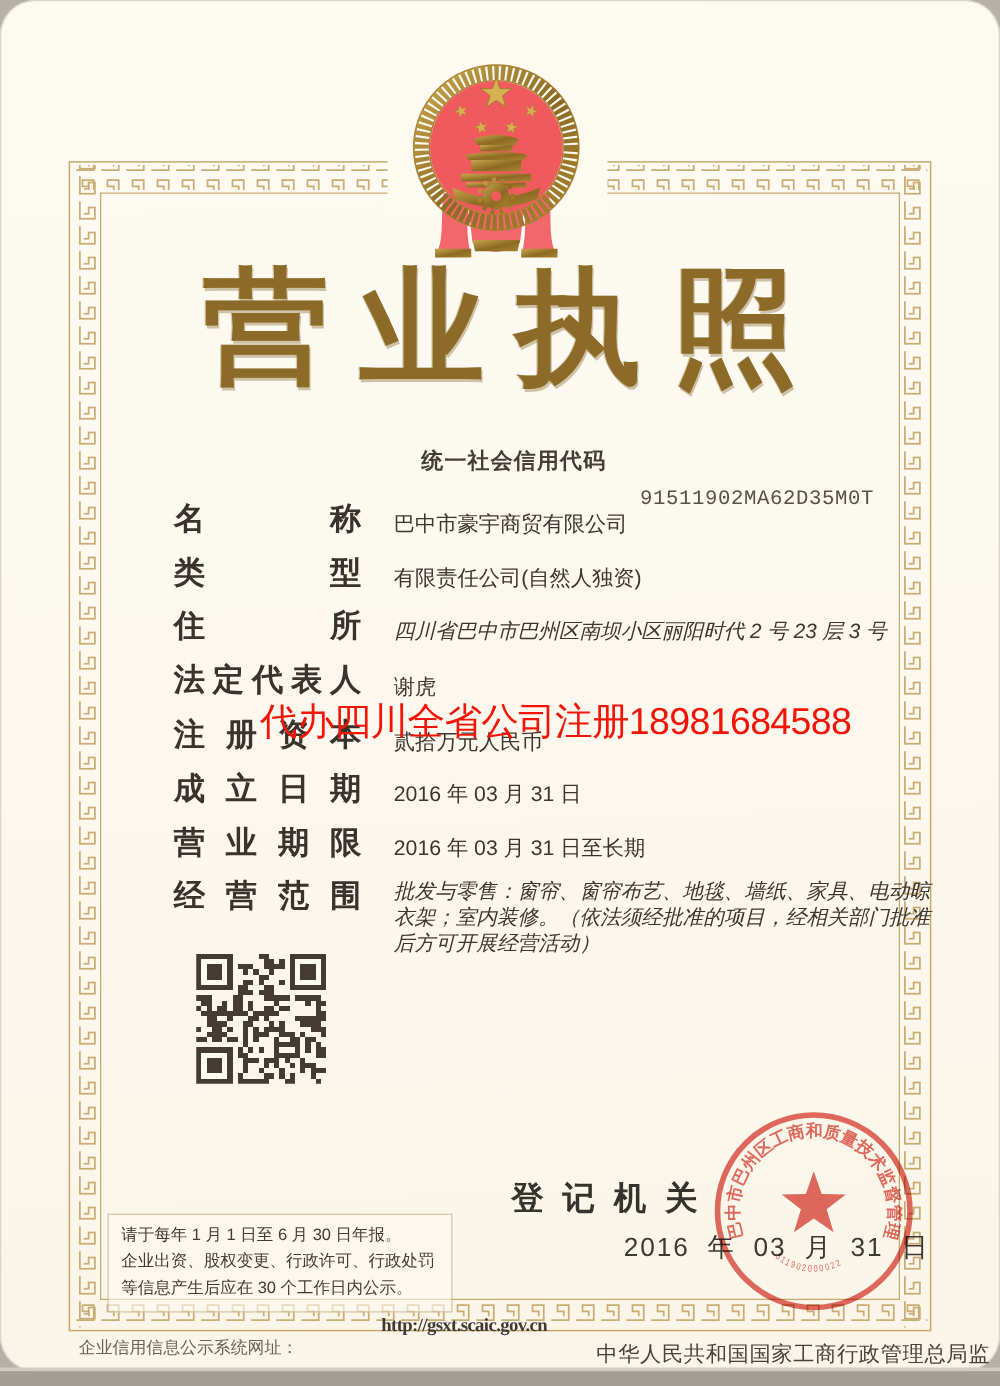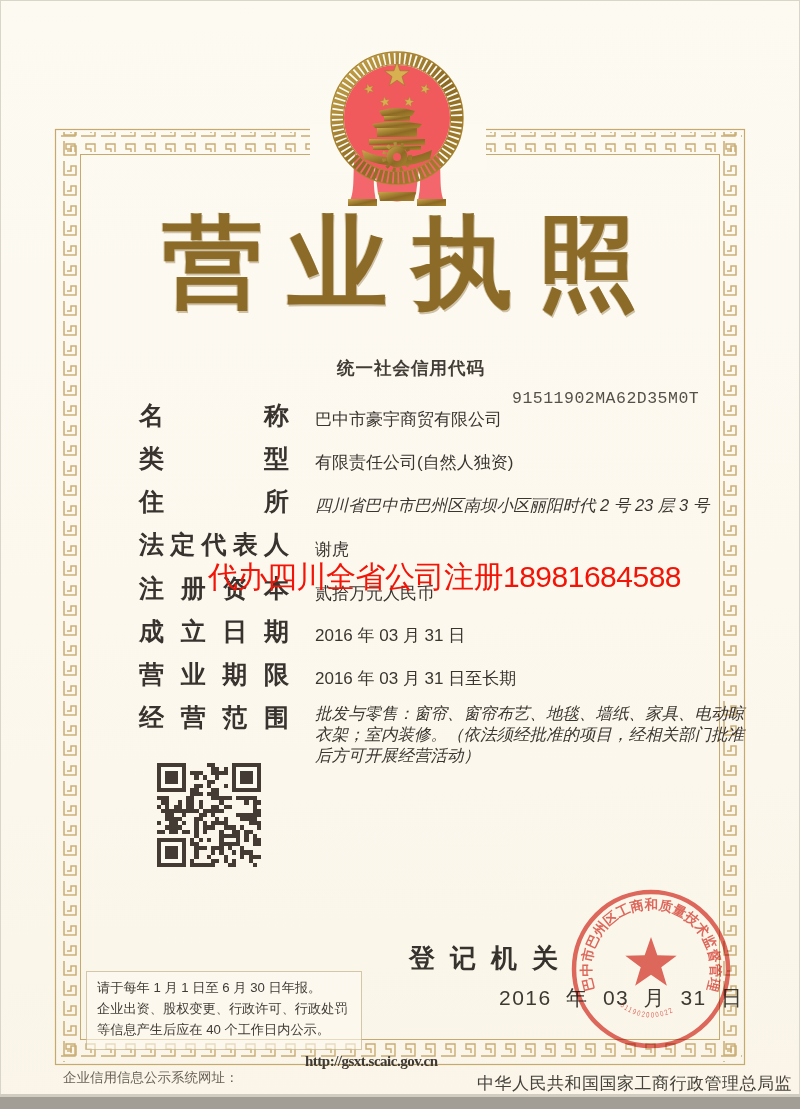--- a/index.html
+++ b/index.html
@@ -1,20 +1,20 @@
 <!DOCTYPE html>
 <html><head>
 <meta charset="utf-8">
 <style>
   html,body{margin:0;padding:0;}
   body{width:800px;height:1109px;position:relative;background:#b5b1a8;
        font-family:"Liberation Sans",sans-serif;overflow:hidden;}
   .paper{position:absolute;left:0;top:0;width:800px;height:1097px;
          background:linear-gradient(178deg,#fdfaf2 0%,#fcf8ee 55%,#faf5e8 100%);
-         box-shadow:inset 0 0 0 1px #dad5c9;}
+         box-shadow:inset 0 0 0 1px #dad5c9;border-radius:28px;}
   .scan-strip{position:absolute;left:0;bottom:0;width:800px;height:12px;background:#a29d95;}
   .scan-strip2{position:absolute;left:0;bottom:12px;width:800px;height:3px;background:#d2cdc1;}
 
   .frame-svg{position:absolute;left:0;top:0;}
 
   .emblem{position:absolute;left:321px;top:44px;width:152px;height:168px;}
 
   .title{position:absolute;left:0;top:212px;width:800px;text-align:center;
          font-size:100px;font-weight:bold;color:#8c6b28;letter-spacing:25px;padding-left:25px;
          box-sizing:border-box;text-shadow:1px 2px 0 rgba(120,90,30,.35), -1px 0 0 rgba(160,130,60,.4);
@@ -427,21 +427,21 @@
       <textPath href="#arcT" textLength="244" lengthAdjust="spacingAndGlyphs">巴中市巴州区工商和质量技术监督管理局</textPath>
     </text>
     <text font-size="7.5" fill="#dd564d" letter-spacing="2">
       <textPath href="#arcB" textLength="58" lengthAdjust="spacingAndGlyphs">511902000022</textPath>
     </text>
   </svg>
 
   <div class="notice">
     <div>请于每年 1 月 1 日至 6 月 30 日年报。</div>
     <div>企业出资、股权变更、行政许可、行政处罚</div>
-    <div>等信息产生后应在 40 个工作日内公示。</div>
+    <div>等信息产生后应在 30 个工作日内公示。</div>
   </div>
 
   <div class="footer-url">http://gsxt.scaic.gov.cn</div>
   <div class="footer-label">企业信用信息公示系统网址：</div>
   <div class="footer-issuer">中华人民共和国国家工商行政管理总局监制</div>
 
 </div>
 
 <div class="scan-strip2"></div>
 <div class="scan-strip"></div>

